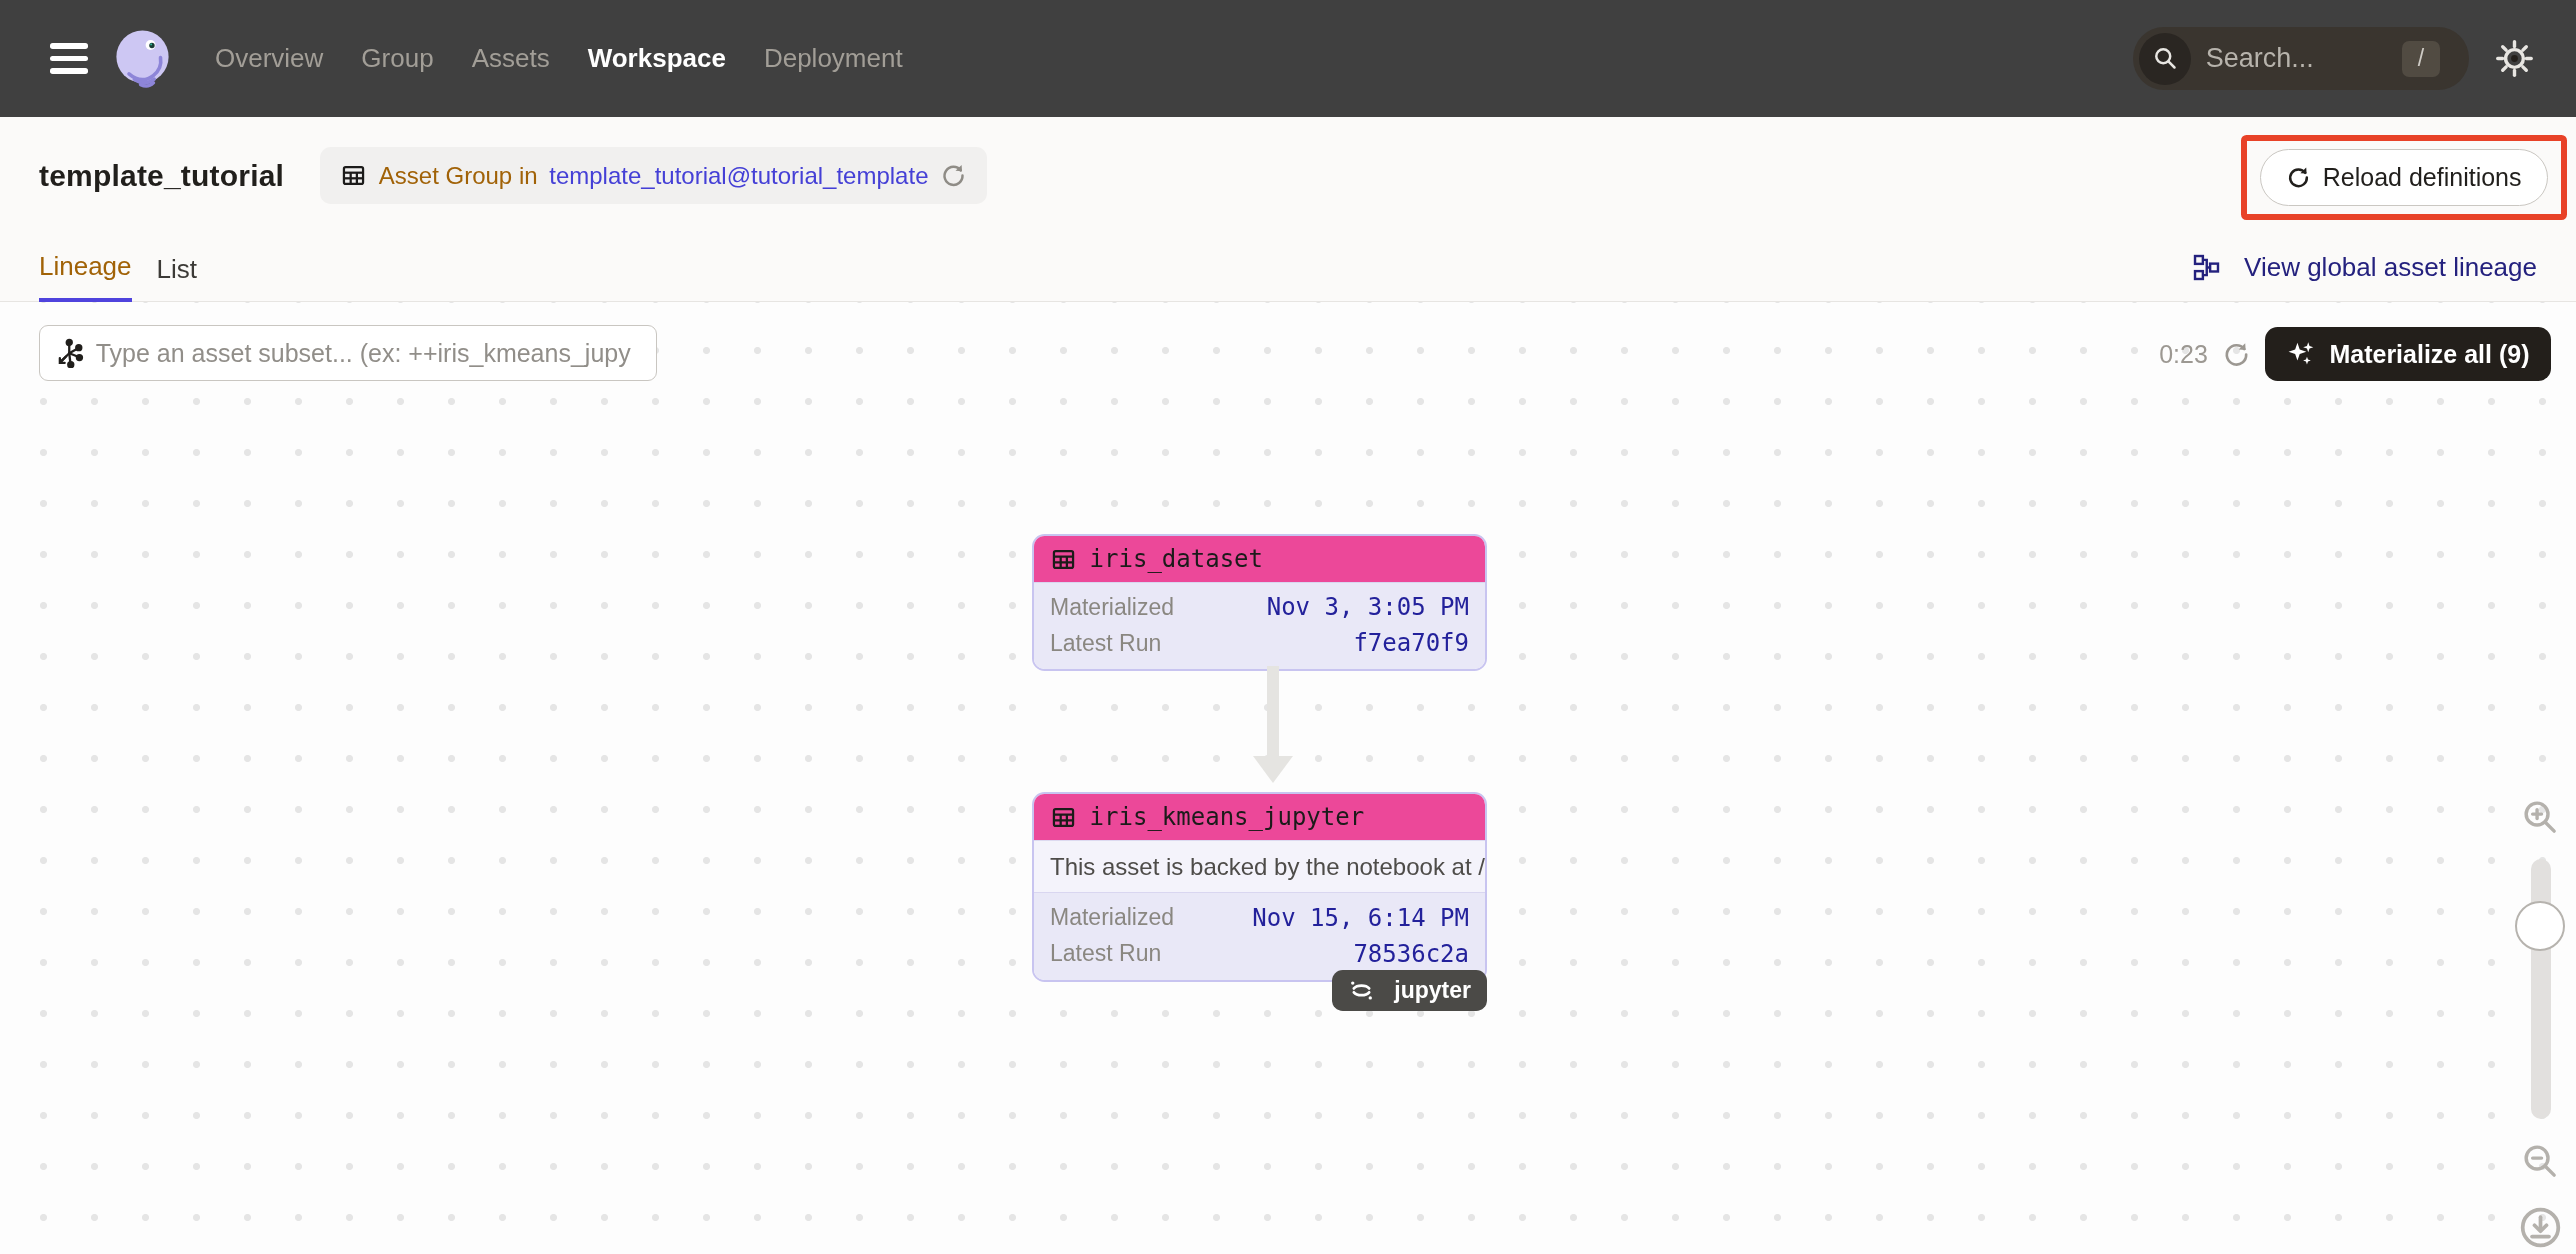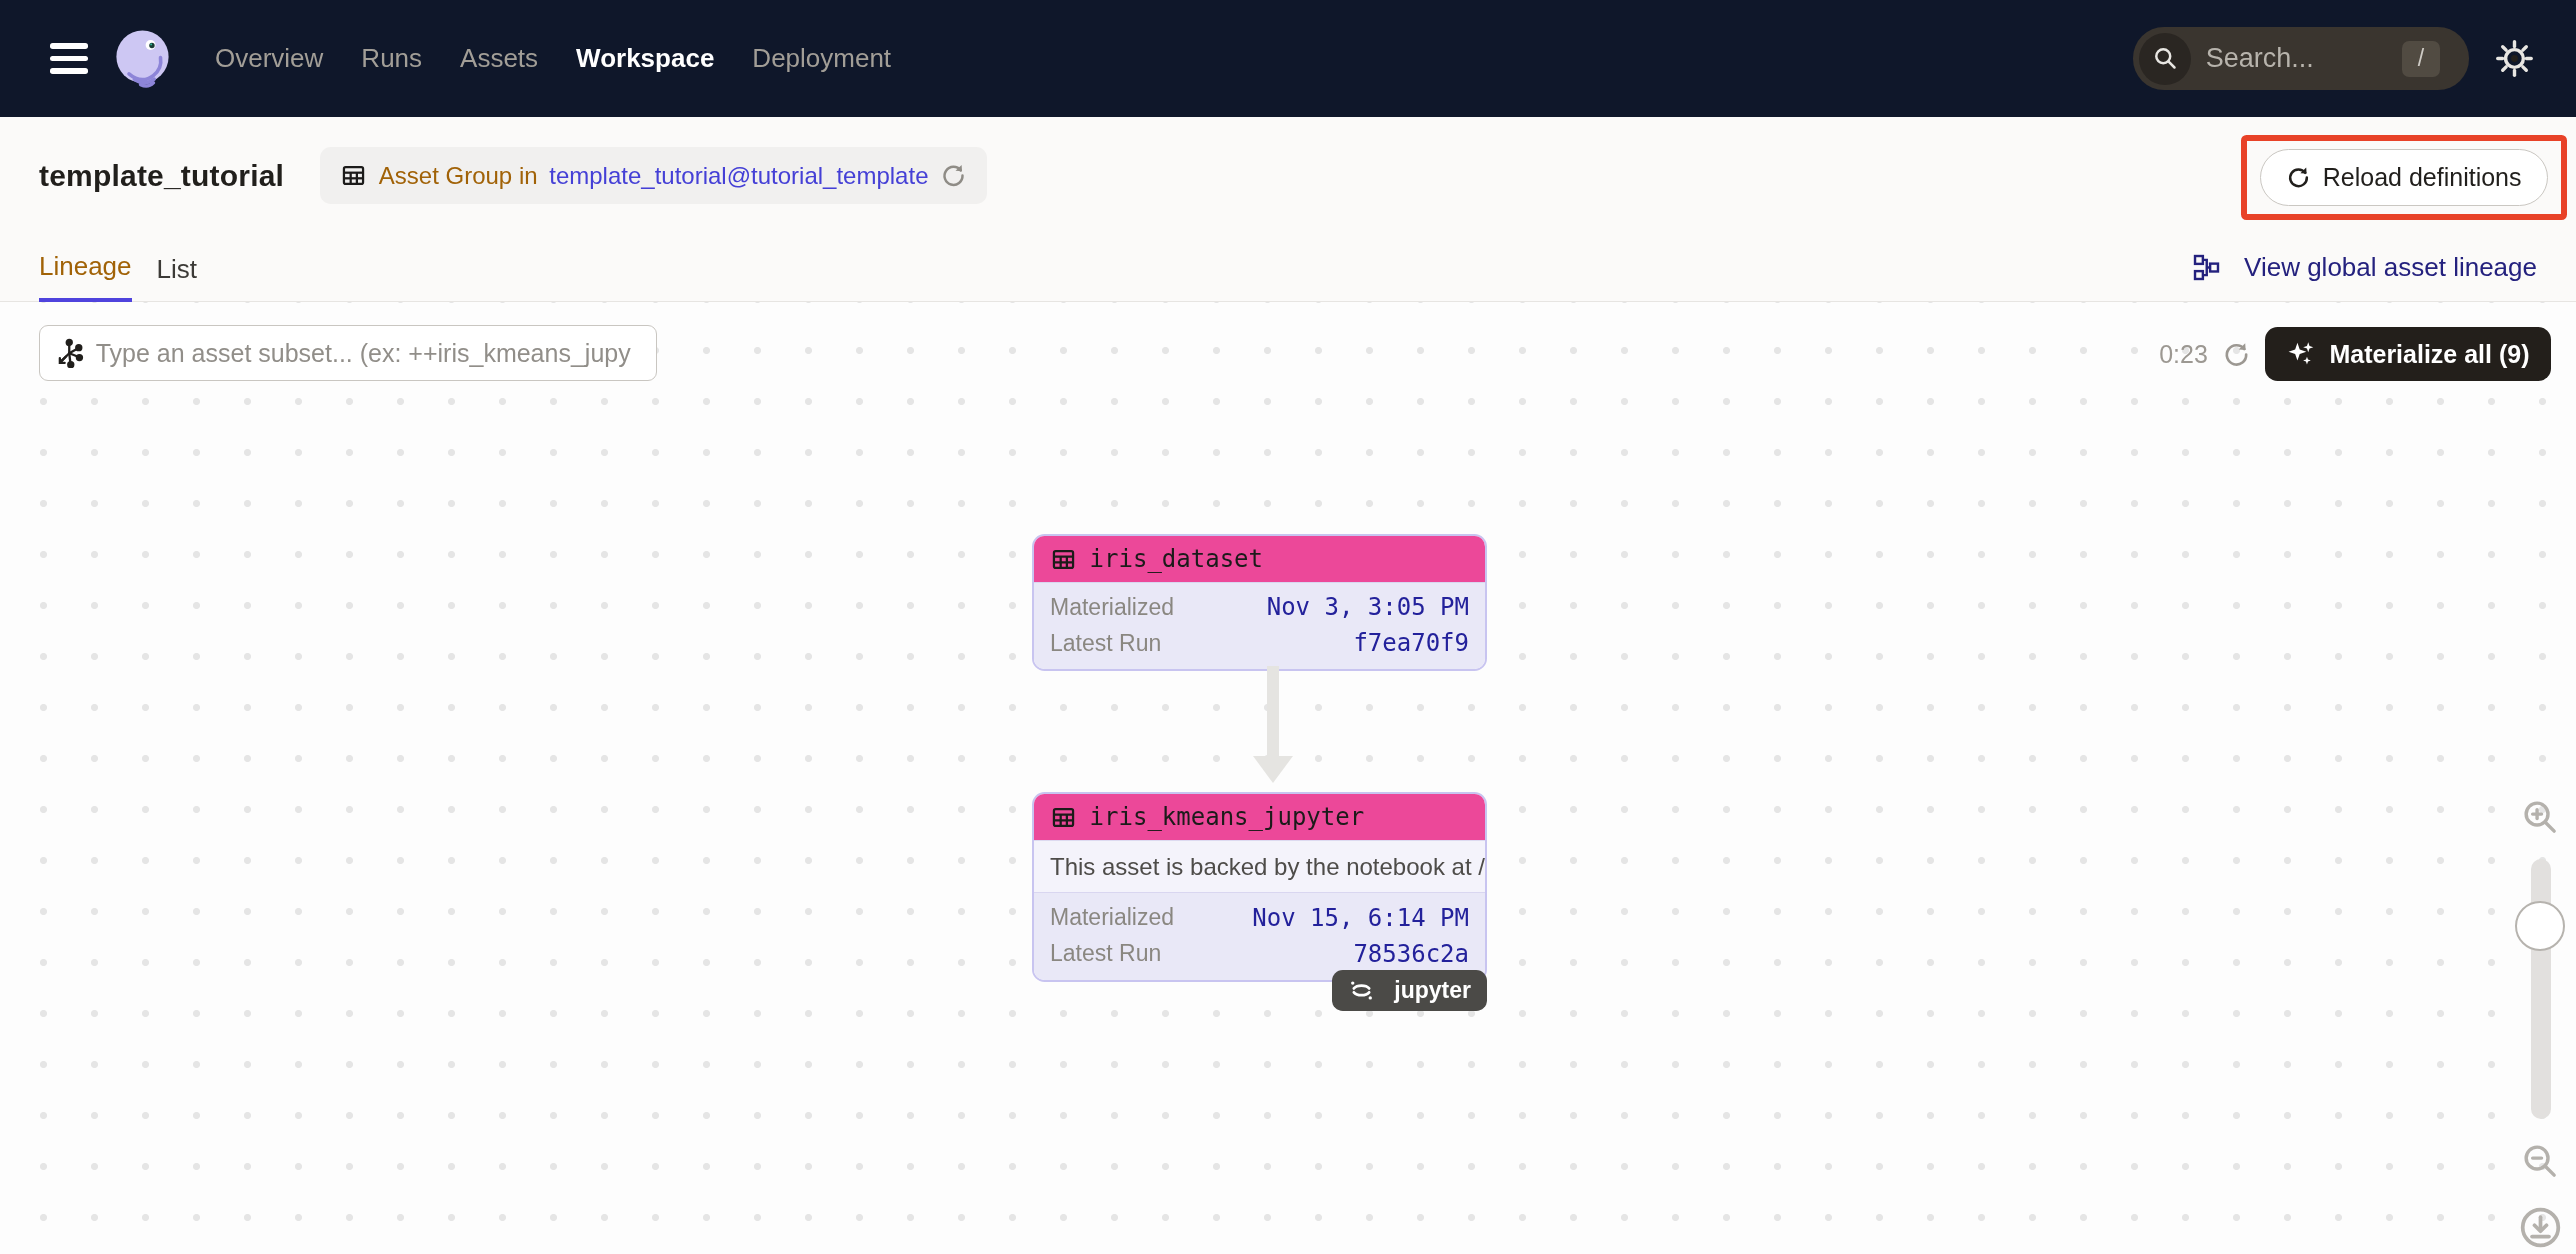--- a/index.html
+++ b/index.html
@@ -1,21 +1,21 @@
 <!DOCTYPE html>
 <html style="font-size:14.4px"><head>
 <meta charset="utf-8">
 <style>
   * { margin:0; padding:0; box-sizing:border-box; }
   html,body { width:2576px; height:1255px; overflow:hidden; background:#fdfdfd;
               font-family:"Liberation Sans", sans-serif; }
   .mono { font-family:"DejaVu Sans Mono", monospace; }
 
   
-  .navbar { height:117px; background:#0f172a; display:flex; align-items:center; padding:0 41px 0 50px; position:relative; }
+  .navbar { height:117px; background:#404040; display:flex; align-items:center; padding:0 41px 0 50px; position:relative; }
   .hamburger { width:38px; height:30.5px; display:flex; flex-direction:column; justify-content:space-between; cursor:pointer; }
   .hamburger span { display:block; height:5.4px; background:#fff; border-radius:2.7px; }
   .logo { width:63px; height:63px; margin-left:23px; }
   .nav-items { display:flex; gap:38px; margin-left:41px; }
   .nav-item { font-size:26px; color:#a29e97; cursor:pointer; }
   .nav-item.active { color:#ffffff; font-weight:700; }
   .nav-right { position:absolute; right:41px; display:flex; align-items:center; gap:25px; }
   .search-pill { width:336px; height:63px; background:#3a352f; border-radius:31px; display:flex; align-items:center; cursor:text; position:relative; }
   .search-circle { width:52px; height:52px; border-radius:50%; background:#2a2622; margin-left:6.3px; display:flex; align-items:center; justify-content:center; }
   .search-placeholder { margin-left:14.4px; font-size:27px; color:#b7b3ac; }
@@ -96,21 +96,21 @@
     <path d="M20 52 q 14 12 27 2 q 10 -8 8 -20" fill="none" stroke="#8d85d8" stroke-width="4" stroke-linecap="round"></path>
     <path d="M26 58 q 12 8 22 0" fill="none" stroke="#8d85d8" stroke-width="4" stroke-linecap="round"></path>
     <path d="M33 64 q 8 4 14 -2" fill="none" stroke="#8d85d8" stroke-width="4" stroke-linecap="round"></path>
     <circle cx="44" cy="20" r="5.5" fill="#fff"></circle>
     <circle cx="45.5" cy="20.5" r="3" fill="#1b3d35"></circle>
     <circle cx="44.6" cy="19.4" r="1" fill="#2ec4a0"></circle>
   </svg>
 
   <div class="nav-items">
     <div class="nav-item">Overview</div>
-    <div class="nav-item">Runs</div>
+    <div class="nav-item">Group</div>
     <div class="nav-item">Assets</div>
     <div class="nav-item active">Workspace</div>
     <div class="nav-item">Deployment</div>
   </div>
 
   <div class="nav-right">
     <div class="search-pill">
       <div class="search-circle">
         <svg width="27" height="27" viewBox="0 0 24 24">
             <circle cx="10" cy="10" r="6.2" fill="none" stroke="#e8e6e2" stroke-width="2.2"></circle>

